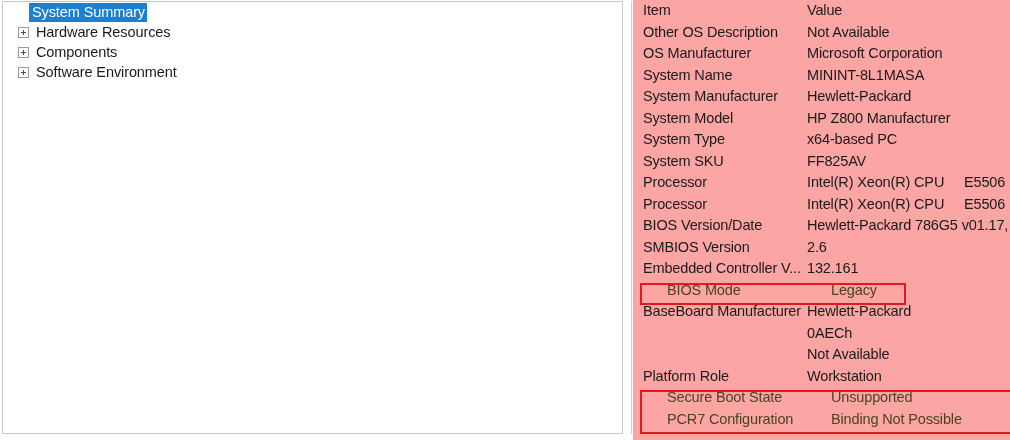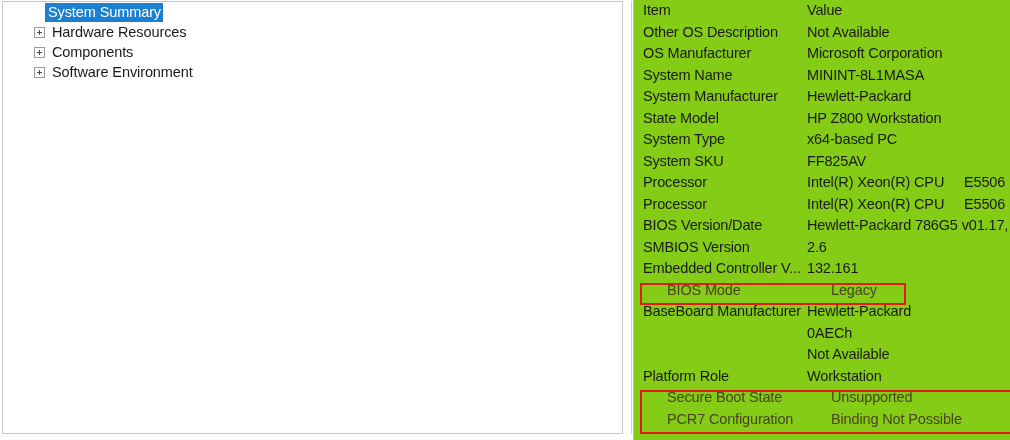--- a/index.html
+++ b/index.html
@@ -28,21 +28,20 @@
     position: absolute;
     left: 2px;
     top: 1px;
     width: 620px;
     height: 433px;
     background: #ffffff;
     border: 1px solid #c8c8c8;
     border-right: none;
     box-sizing: border-box;
     overflow: hidden;
-    padding-left: 16px;
   }
 
   .tree-list {
     margin: 0;
     padding: 0;
     list-style: none;
   }
 
   .tree-row {
     position: relative;
@@ -116,21 +115,21 @@
     box-sizing: border-box;
   }
 
   
   #detail-pane {
     position: absolute;
     left: 633px;
     top: 0px;
     width: 377px;
     height: 440px;
-    background: #84cc16;
+    background: #fca5a5;
     border-left: 1px solid #b9b9b9;
     box-sizing: border-box;
     overflow: hidden;
   }
 
   .detail-list {
     position: relative;
     margin: 0;
     padding: 0;
     list-style: none;
@@ -246,22 +245,22 @@
         </li>
         <li class="detail-row">
           <span class="cell-item">System Name</span>
           <span class="cell-value">MININT-8L1MASA</span>
         </li>
         <li class="detail-row">
           <span class="cell-item">System Manufacturer</span>
           <span class="cell-value">Hewlett-Packard</span>
         </li>
         <li class="detail-row">
-          <span class="cell-item">State Model</span>
-          <span class="cell-value">HP Z800 Workstation</span>
+          <span class="cell-item">System Model</span>
+          <span class="cell-value">HP Z800 Manufacturer</span>
         </li>
         <li class="detail-row">
           <span class="cell-item">System Type</span>
           <span class="cell-value">x64-based PC</span>
         </li>
         <li class="detail-row">
           <span class="cell-item">System SKU</span>
           <span class="cell-value">FF825AV</span>
         </li>
         <li class="detail-row">

